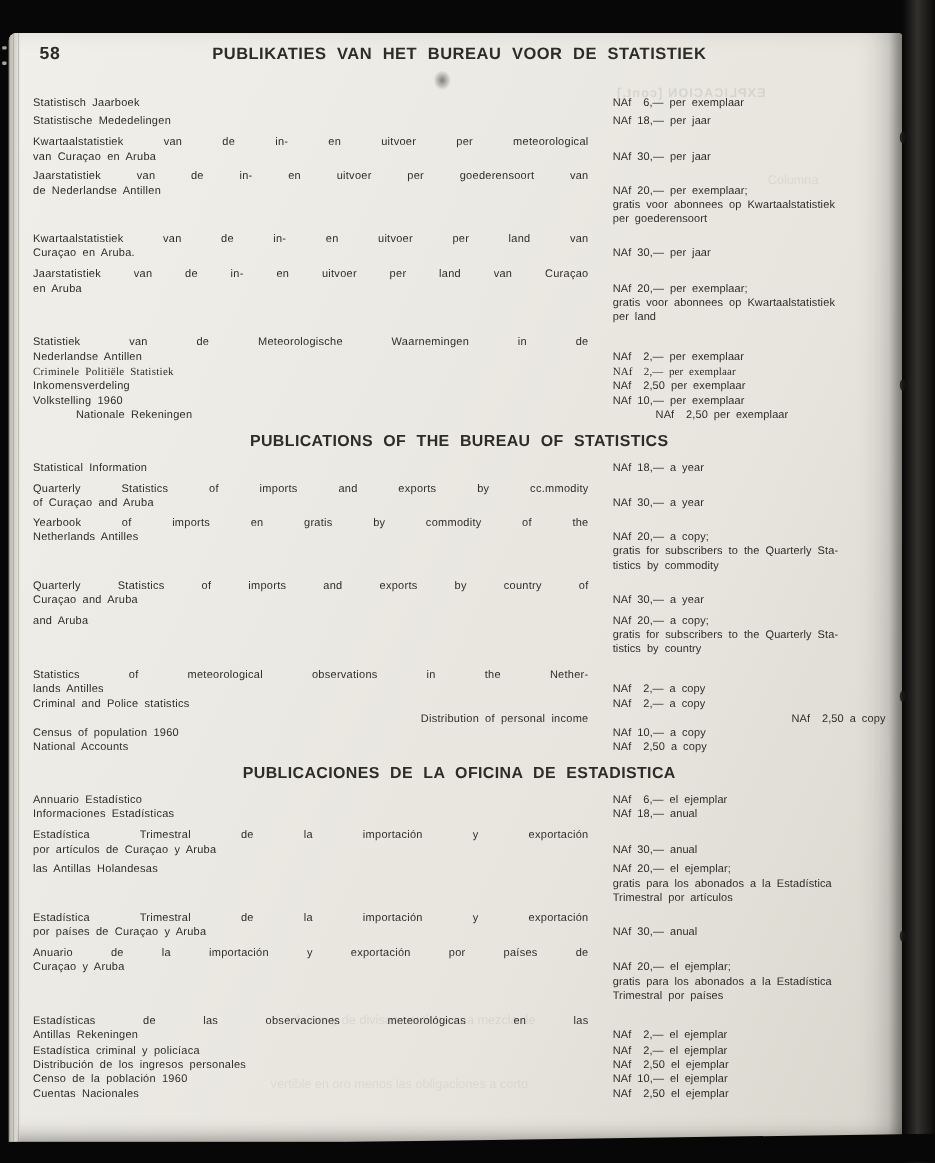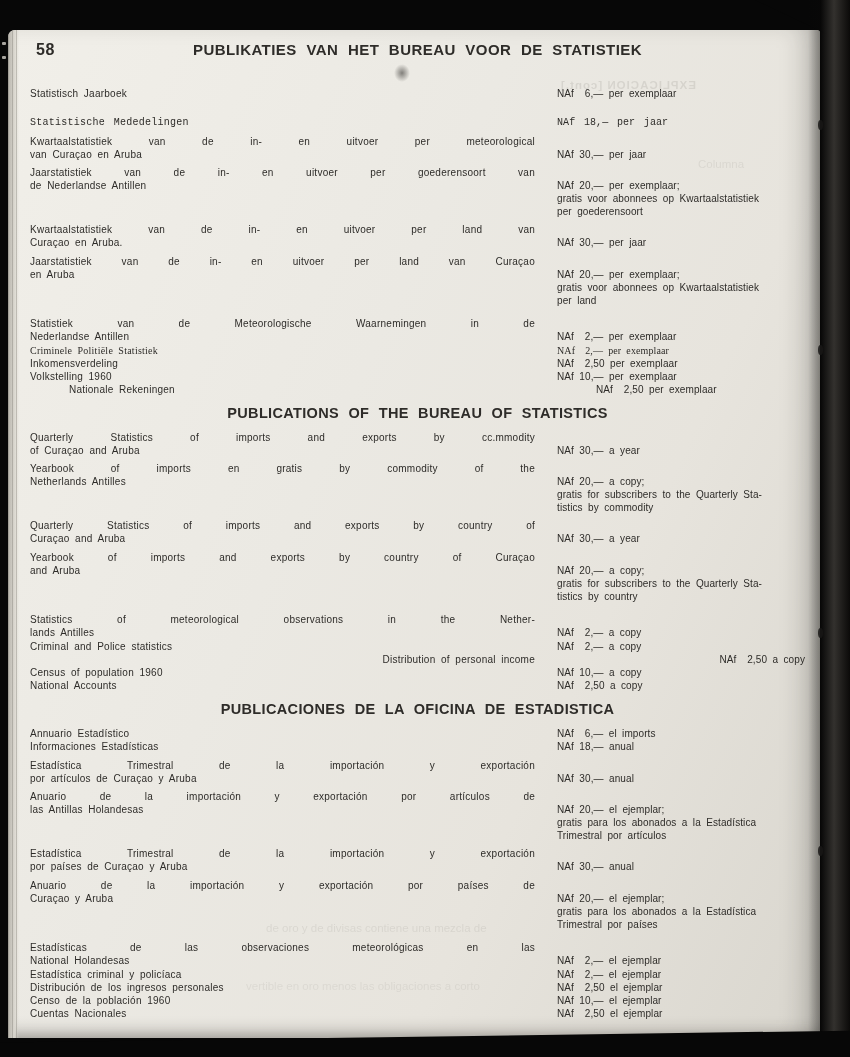--- a/index.html
+++ b/index.html
@@ -77,21 +77,21 @@
         <div class="page-title">PUBLIKATIES VAN HET BUREAU VOOR DE STATISTIEK</div>
       </div>
       <div id="sections">
           <div>
             <div class="row" style="margin-top: 0px;">
               <div class="line">
                 <div class="lcell">Statistisch Jaarboek</div>
                 <div class="rcell">NAf  6,— per exemplaar</div>
               </div>
             </div>
-            <div class="row" style="margin-top: 16px; font-family: Liberation Mono, monospace;">
+            <div class="row" style="margin-top: 4px;">
               <div class="line">
                 <div class="lcell">Statistische Mededelingen</div>
                 <div class="rcell">NAf 18,— per jaar</div>
               </div>
             </div>
             <div class="row" style="margin-top: 6px;">
               <div class="line">
                 <div class="lcell j">Kwartaalstatistiek van de in- en uitvoer per meteorological</div>
                 <div class="rcell"></div>
               </div>
@@ -176,20 +176,26 @@
             </div>
             <div class="row" style="margin-top: 0px; margin-left: 39px;">
               <div class="line">
                 <div class="lcell">Nationale Rekeningen</div>
                 <div class="rcell">NAf  2,50 per exemplaar</div>
               </div>
             </div>
           </div>
           <div>
             <div class="section-heading">PUBLICATIONS OF THE BUREAU OF STATISTICS</div>
+            <div class="row" style="margin-top: 0px;">
+              <div class="line">
+                <div class="lcell">Statistical Information</div>
+                <div class="rcell">NAf 18,— a year</div>
+              </div>
+            </div>
             <div class="row" style="margin-top: 6px;">
               <div class="line">
                 <div class="lcell j">Quarterly Statistics of imports and exports by cc.mmodity</div>
                 <div class="rcell"></div>
               </div>
               <div class="line">
                 <div class="lcell">of Curaçao and Aruba</div>
                 <div class="rcell">NAf 30,— a year</div>
               </div>
             </div>
@@ -216,21 +222,20 @@
                 <div class="lcell j">Quarterly Statistics of imports and exports by country of</div>
                 <div class="rcell"></div>
               </div>
               <div class="line">
                 <div class="lcell">Curaçao and Aruba</div>
                 <div class="rcell">NAf 30,— a year</div>
               </div>
             </div>
             <div class="row" style="margin-top: 6px;">
               <div class="line">
-                <div class="lcell j">Yearbook of imports and exports by country of Curaçao</div>
                 <div class="rcell"></div>
               </div>
               <div class="line">
                 <div class="lcell">and Aruba</div>
                 <div class="rcell">NAf 20,— a copy;</div>
               </div>
               <div class="line">
                 <div class="lcell"></div>
                 <div class="rcell">gratis for subscribers to the Quarterly Sta-</div>
               </div>
@@ -272,42 +277,41 @@
                 <div class="lcell">National Accounts</div>
                 <div class="rcell">NAf  2,50 a copy</div>
               </div>
             </div>
           </div>
           <div>
             <div class="section-heading">PUBLICACIONES DE LA OFICINA DE ESTADISTICA</div>
             <div class="row" style="margin-top: 0px;">
               <div class="line">
                 <div class="lcell">Annuario Estadístico</div>
-                <div class="rcell">NAf  6,— el imports</div>
+                <div class="rcell">NAf  6,— el ejemplar</div>
               </div>
             </div>
             <div class="row" style="margin-top: 0px;">
               <div class="line">
                 <div class="lcell">Informaciones Estadísticas</div>
                 <div class="rcell">NAf 18,— anual</div>
               </div>
             </div>
             <div class="row" style="margin-top: 6px;">
               <div class="line">
                 <div class="lcell j">Estadística Trimestral de la importación y exportación</div>
                 <div class="rcell"></div>
               </div>
               <div class="line">
                 <div class="lcell">por artículos de Curaçao y Aruba</div>
                 <div class="rcell">NAf 30,— anual</div>
               </div>
             </div>
             <div class="row" style="margin-top: 5px;">
               <div class="line">
-                <div class="lcell j">Anuario de la importación y exportación por artículos de</div>
                 <div class="rcell"></div>
               </div>
               <div class="line">
                 <div class="lcell">las Antillas Holandesas</div>
                 <div class="rcell">NAf 20,— el ejemplar;</div>
               </div>
               <div class="line">
                 <div class="lcell"></div>
                 <div class="rcell">gratis para los abonados a la Estadística</div>
               </div>
@@ -343,21 +347,21 @@
                 <div class="lcell"></div>
                 <div class="rcell">Trimestral por países</div>
               </div>
             </div>
             <div class="row" style="margin-top: 10px;">
               <div class="line">
                 <div class="lcell j">Estadísticas de las observaciones meteorológicas en las</div>
                 <div class="rcell"></div>
               </div>
               <div class="line">
-                <div class="lcell">National Holandesas</div>
+                <div class="lcell">Antillas Rekeningen</div>
                 <div class="rcell">NAf  2,— el ejemplar</div>
               </div>
             </div>
             <div class="row" style="margin-top: 1px;">
               <div class="line">
                 <div class="lcell">Estadística criminal y policíaca</div>
                 <div class="rcell">NAf  2,— el ejemplar</div>
               </div>
             </div>
             <div class="row" style="margin-top: 0px;">

